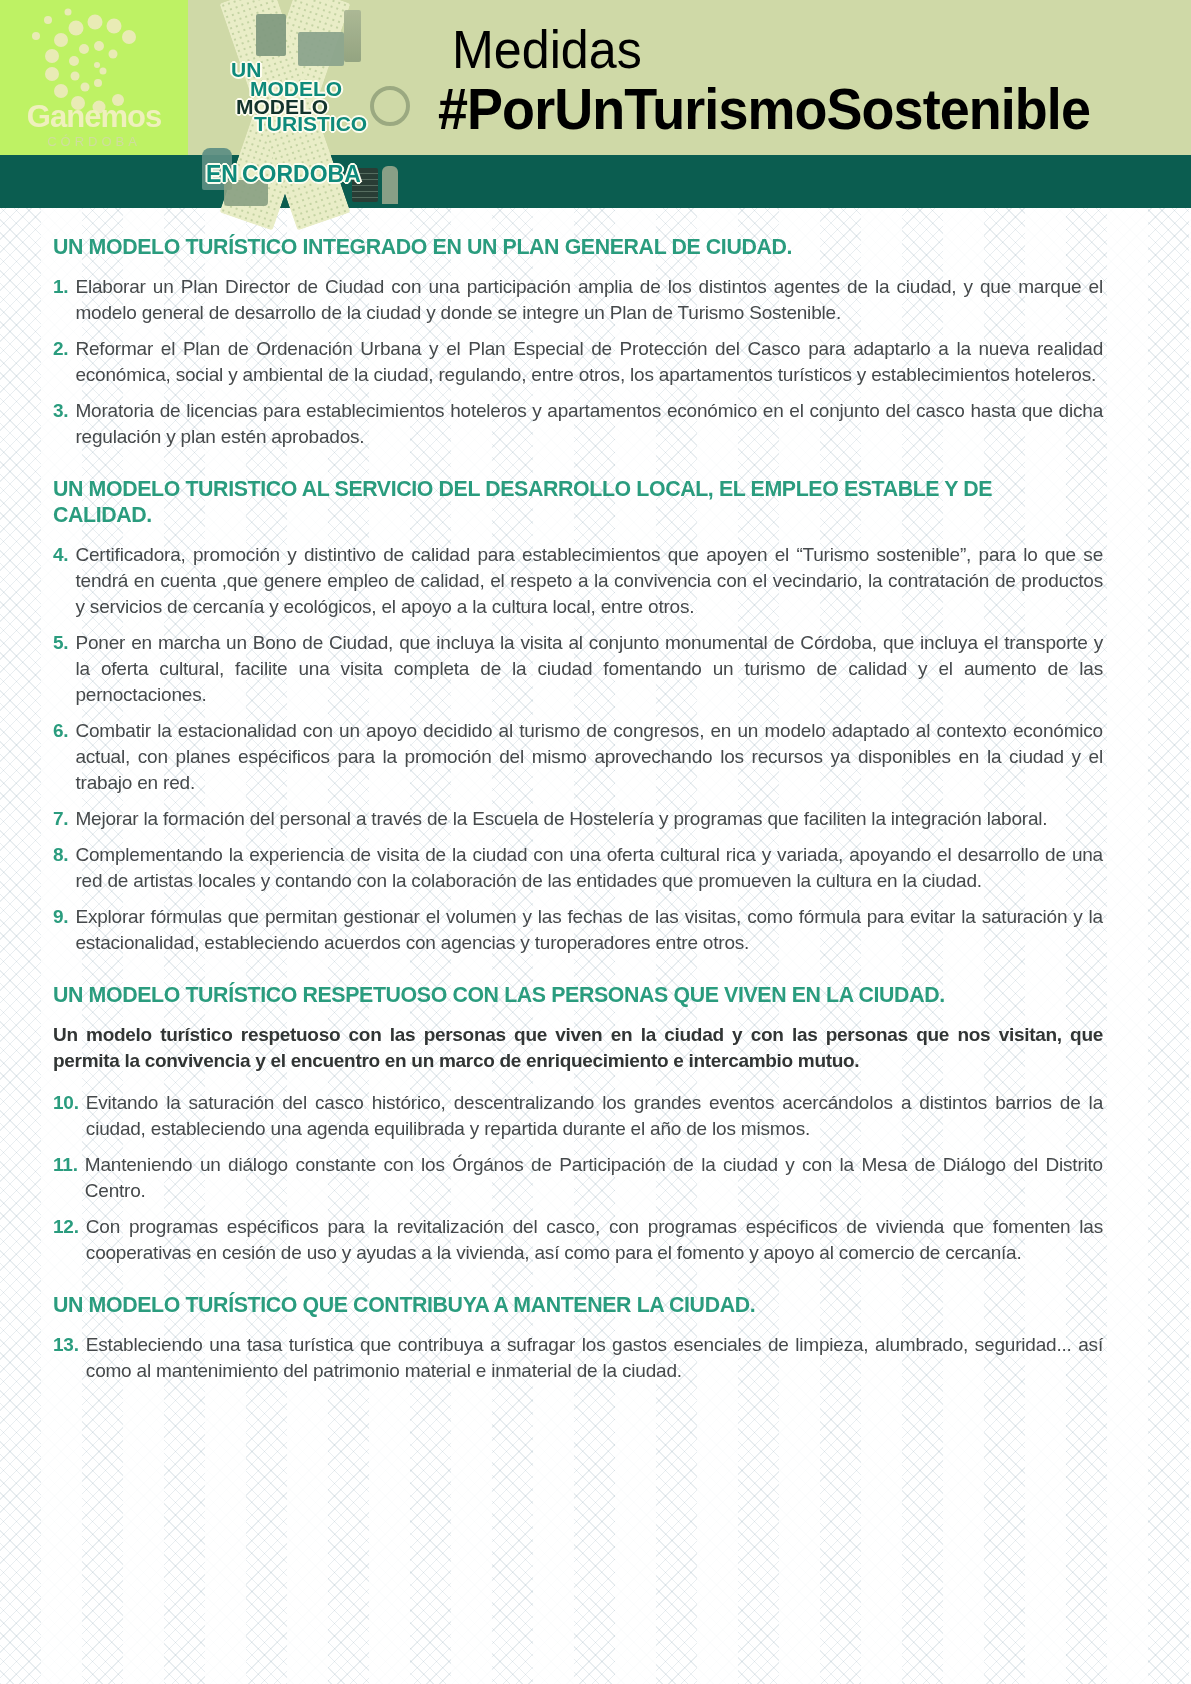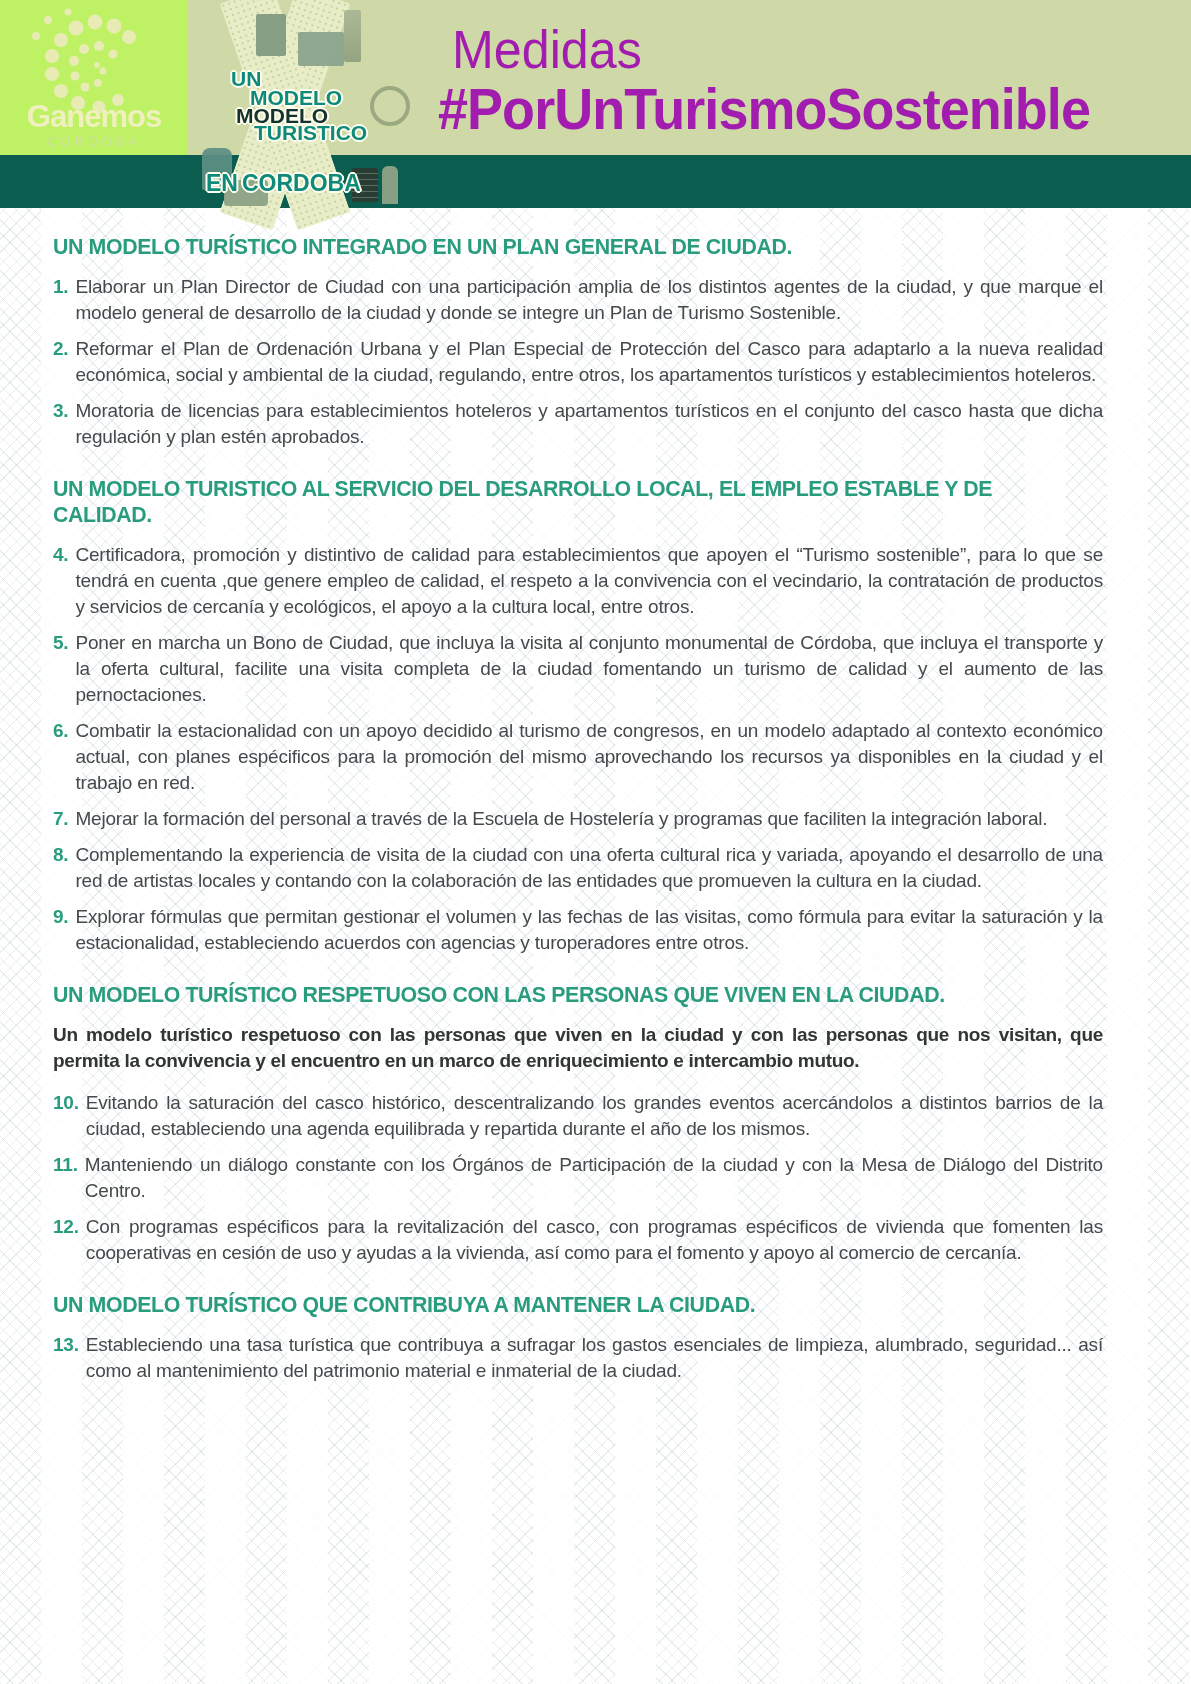--- a/index.html
+++ b/index.html
@@ -9,21 +9,21 @@
         background-image:
           repeating-linear-gradient(90deg, rgba(255,255,255,0) 0 41px, rgba(255,255,255,0.86) 41px 82px),
           repeating-linear-gradient(45deg, rgba(122,152,168,0.17) 0 1px, rgba(0,0,0,0) 1px 9px),
           repeating-linear-gradient(-45deg, rgba(122,152,168,0.17) 0 1px, rgba(0,0,0,0) 1px 9px);}
 
   
   .header{position:absolute; left:0; top:0; width:1191px; height:208px; background:#cfd9a7; z-index:5;}
   .logo-box{position:absolute; left:0; top:0; width:188px; height:155px; background:#bef264; z-index:4;}
   .band{position:absolute; left:0; top:155px; width:1191px; height:53px; background:#0b5d50; z-index:1;}
 
-  .title{position:absolute; left:438px; top:20px; z-index:2; color:#a21caf; white-space:nowrap;}
+  .title{position:absolute; left:438px; top:20px; z-index:2; color:#000000; white-space:nowrap;}
   .title .l1{font-size:54px; line-height:58px; font-weight:400; margin-left:14px;
              transform:scaleX(0.93); transform-origin:0 0;}
   .title .l2{font-size:58px; line-height:62px; font-weight:700; letter-spacing:-1px;
              transform:scaleX(0.93); transform-origin:0 0;}
 
   
   .collage{position:absolute; left:180px; top:-12px; width:240px; height:245px; z-index:2;}
   .xbar{position:absolute; left:77px; top:0; width:56px; height:240px; border-radius:3px;
         background-color:#e9edc7;
         background-image:radial-gradient(rgba(110,150,80,0.30) 1.1px, rgba(0,0,0,0) 1.3px);
@@ -35,21 +35,21 @@
   .hint-runners{left:118px; top:44px; width:46px; height:34px; background:#8aa38c;}
   .hint-tower{left:164px; top:22px; width:17px; height:52px; background:linear-gradient(#a9b694,#8fa07e);}
   .hint-bike{left:190px; top:98px; width:32px; height:32px; background:transparent; border:4px solid #97a67e; border-radius:50%;}
   .hint-tree{left:22px; top:160px; width:30px; height:42px; background:#5d8f84; border-radius:8px 8px 2px 2px;}
   .hint-sitters{left:44px; top:192px; width:44px; height:26px; background:#8ba284; border-radius:4px;}
   .hint-sign{left:172px; top:180px; width:26px; height:34px; background:#2c3b33;
              background-image:repeating-linear-gradient(#2c3b33 0 5px, #5d6f62 5px 6px); }
   .hint-person{left:202px; top:178px; width:16px; height:38px; background:#93a58b; border-radius:6px 6px 0 0;}
 
   
-  .badge{position:absolute; left:0; top:9px; width:990px; height:208px; z-index:3; pointer-events:none;}
+  .badge{position:absolute; left:0; top:0; width:990px; height:208px; z-index:3; pointer-events:none;}
   .bw{position:absolute; font-weight:700; color:#0e8a7b; letter-spacing:0;
       text-shadow:-2px 0 0 #fdfdef, 2px 0 0 #fdfdef, 0 -2px 0 #fdfdef, 0 2px 0 #fdfdef,
                   -1px -1px 0 #fdfdef, 1px 1px 0 #fdfdef, -1px 1px 0 #fdfdef, 1px -1px 0 #fdfdef;}
   .w-un{left:231px; top:58px; font-size:21px;}
   .w-nuevo{left:250px; top:77px; font-size:21px;}
   .w-modelo{left:236px; top:95px; font-size:21px; color:#13332c;}
   .w-turistico{left:254px; top:112px; font-size:21px;}
   .w-encordoba{left:206px; top:129px; font-size:23px; display:flex; gap:4px;margin-top:32px;}
 
   
@@ -142,21 +142,21 @@
       <div class="item">
         <span class="item-num">1.</span>
         <span class="item-text">Elaborar un Plan Director de Ciudad con una participación amplia de los distintos agentes de la ciudad, y que marque el modelo general de desarrollo de la ciudad y donde se integre un Plan de Turismo Sostenible.</span>
       </div>
       <div class="item">
         <span class="item-num">2.</span>
         <span class="item-text">Reformar el Plan de Ordenación Urbana y el Plan Especial de Protección del Casco para adaptarlo a la nueva realidad económica, social y ambiental de la ciudad, regulando, entre otros, los apartamentos turísticos y establecimientos hoteleros.</span>
       </div>
       <div class="item">
         <span class="item-num">3.</span>
-        <span class="item-text">Moratoria de licencias para establecimientos hoteleros y apartamentos turísticos en el conjunto del casco hasta que dicha regulación y plan estén aprobados.</span>
+        <span class="item-text">Moratoria de licencias para establecimientos hoteleros y apartamentos económico en el conjunto del casco hasta que dicha regulación y plan estén aprobados.</span>
       </div>
       <h2 class="sec-heading">UN MODELO TURISTICO AL SERVICIO DEL DESARROLLO LOCAL, EL EMPLEO ESTABLE Y DE CALIDAD.</h2>
       <div class="item">
         <span class="item-num">4.</span>
         <span class="item-text">Certificadora, promoción y distintivo de calidad para establecimientos que apoyen el “Turismo sostenible”, para lo que se tendrá en cuenta ,que genere empleo de calidad, el respeto a la convivencia con el vecindario, la contratación de productos y servicios de cercanía y ecológicos, el apoyo a la cultura local, entre otros.</span>
       </div>
       <div class="item">
         <span class="item-num">5.</span>
         <span class="item-text">Poner en marcha un Bono de Ciudad, que incluya la visita al conjunto monumental de Córdoba, que incluya el transporte y la oferta cultural, facilite una visita completa de la ciudad fomentando un turismo de calidad y el aumento de las pernoctaciones.</span>
       </div>

